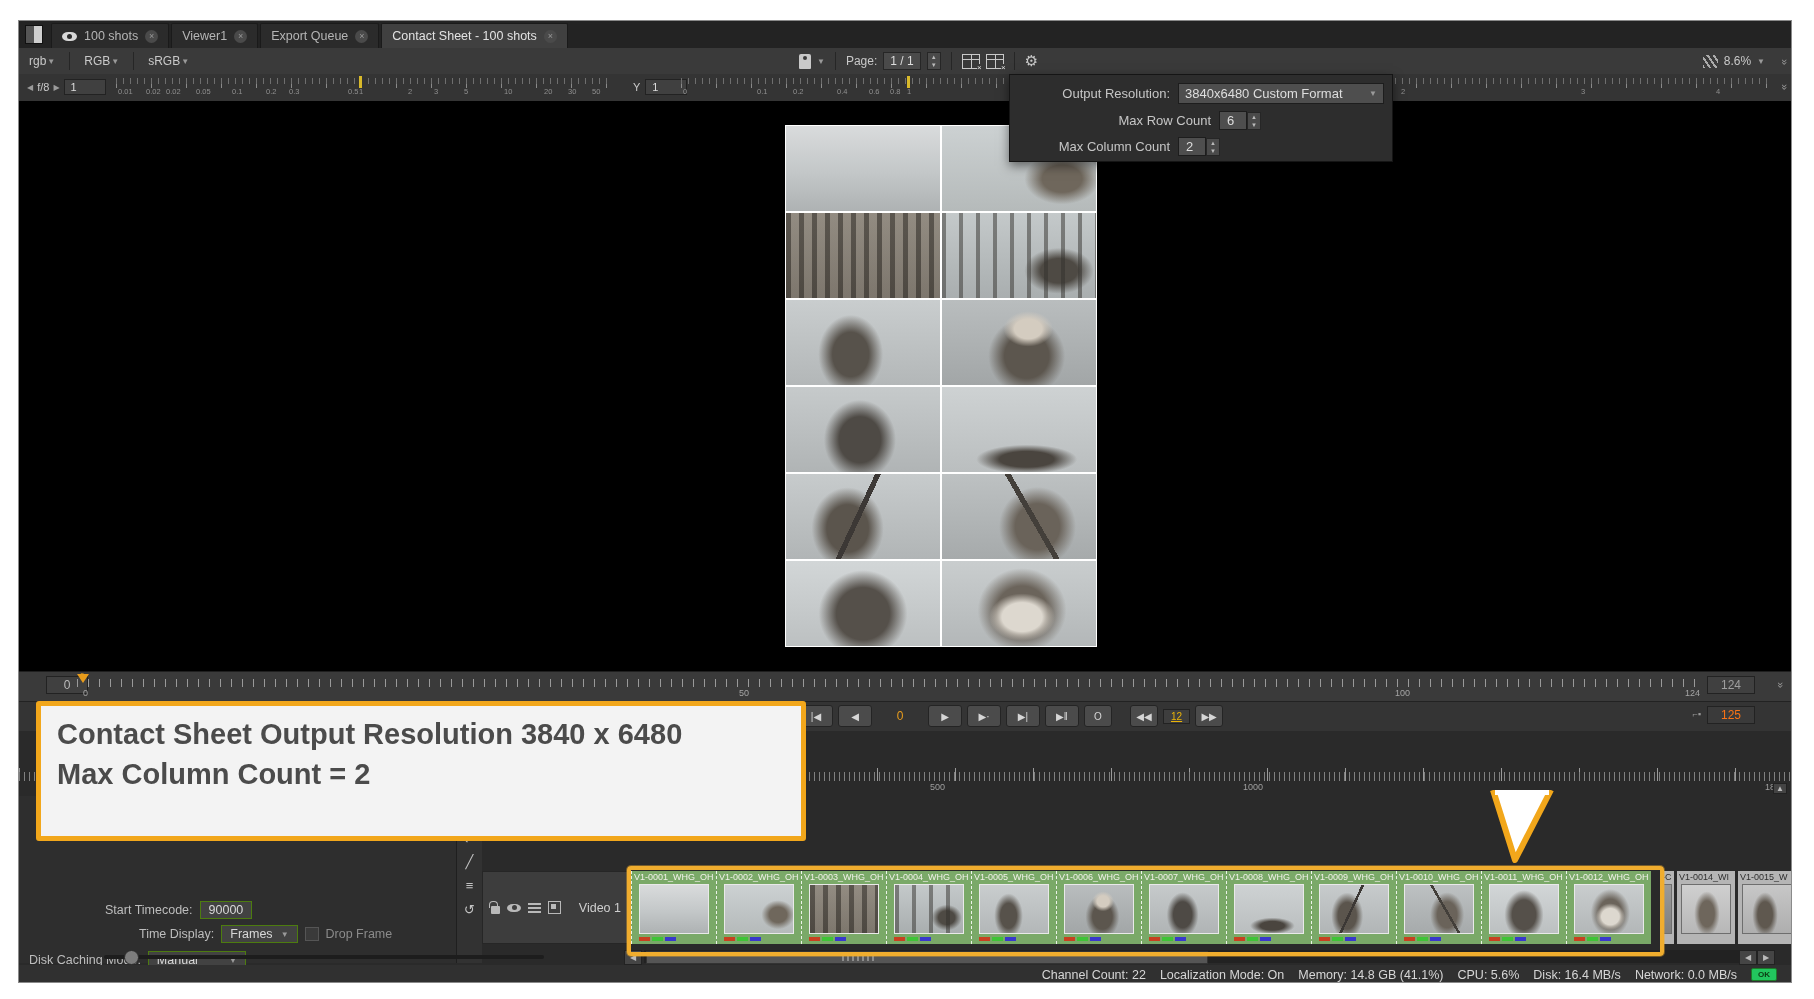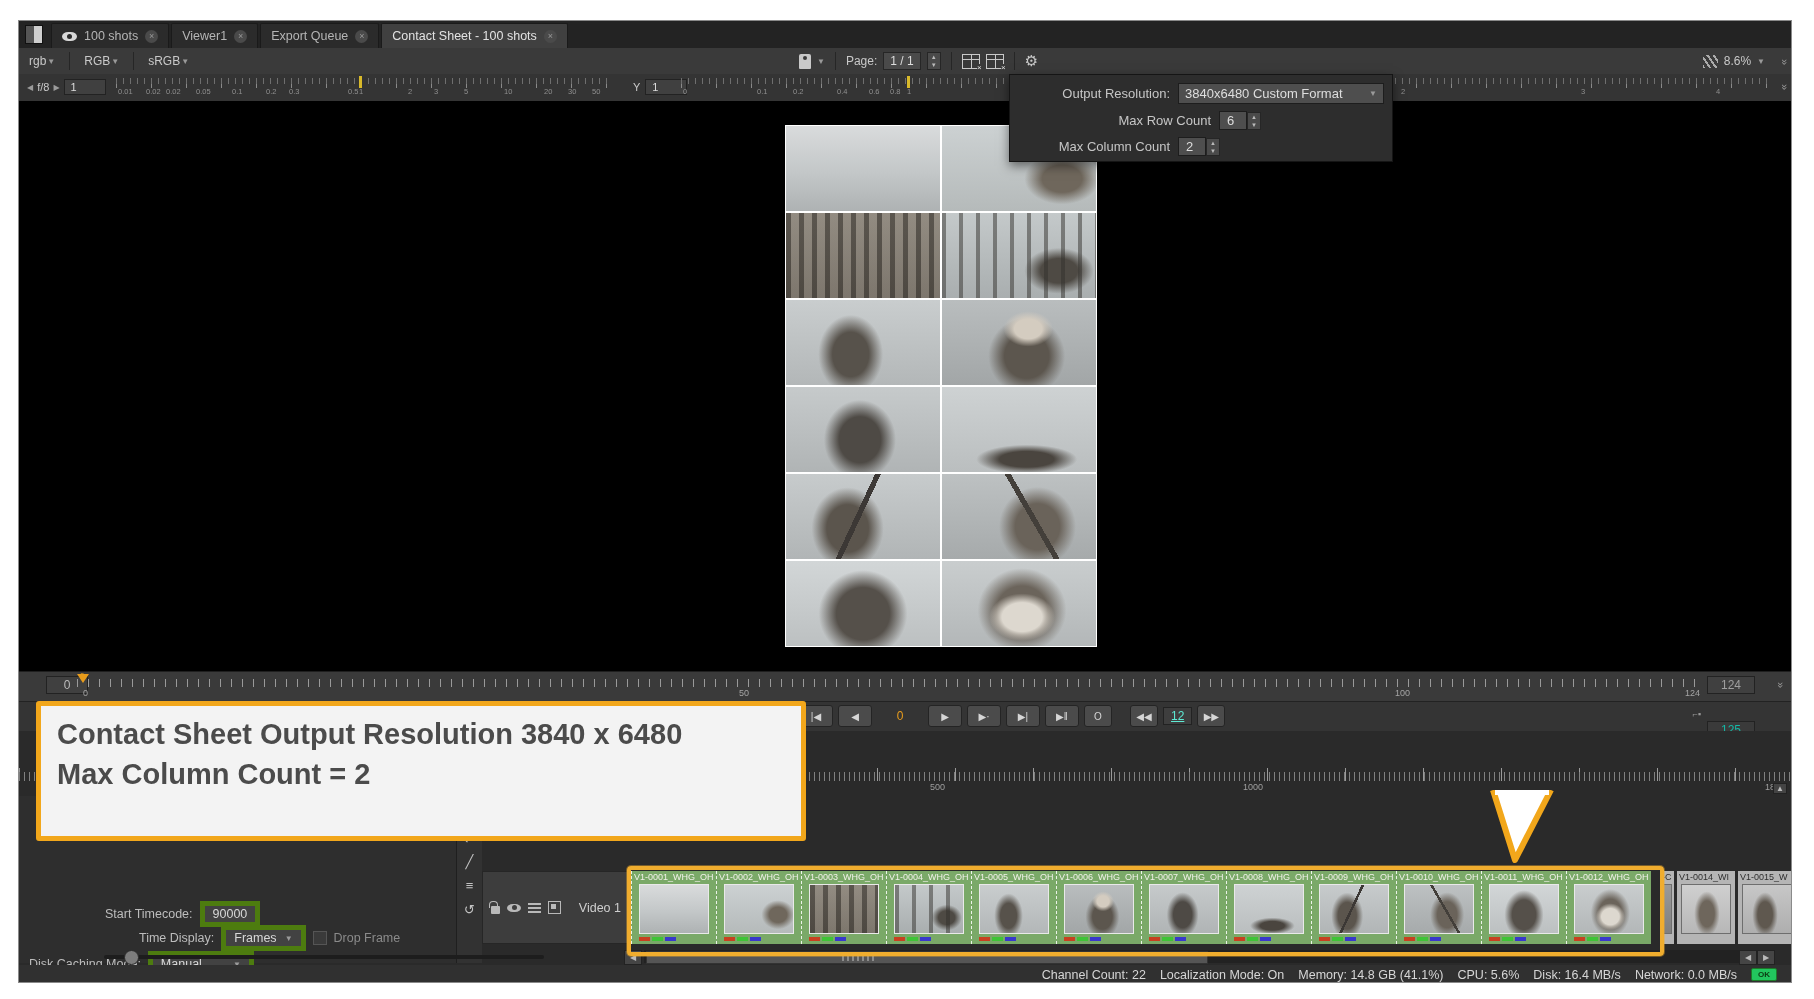--- a/index.html
+++ b/index.html
@@ -95,36 +95,36 @@
           color:#9f9f9f;font-size:12px;padding:1px 0;}
   .chevr{position:absolute;right:8px;top:6px;}
 
   
   .transportbar{position:absolute;left:0;top:680px;width:100%;height:30px;background:#343434;border-top:1px solid #222;}
   .transport{position:absolute;left:780px;top:3px;display:flex;align-items:center;gap:5px;}
   .tbtn{min-width:26px;height:20px;background:#4b4b4b;border:1px solid #242424;border-radius:3px;color:#d6d6d6;
         font-size:10px;display:flex;align-items:center;justify-content:center;padding:0 3px;}
   .tbtn.small{min-width:20px;}
   .curframe{width:46px;text-align:center;color:#e89c1c;font-size:12px;}
-  .stepbox{background:#3e3e3e;border:1px solid #222;color:#5eead4;font-size:12px;padding:1px 7px;text-decoration:underline;}
+  .stepbox{background:#3e3e3e;border:1px solid #222;color:#eab308;font-size:10px;padding:1px 7px;text-decoration:underline;}
   .nextbox{position:absolute;right:36px;top:4px;width:46px;text-align:center;background:#3a3a3a;border:1px solid #222;
-           color:#14b8a6;font-size:12px;padding:1px 0;margin-top:15px;}
+           color:#f97316;font-size:12px;padding:1px 0;}
   .flagicon{position:absolute;right:90px;top:7px;color:#9a9a9a;font-size:9px;}
 
   
   .timeline{position:absolute;left:0;top:710px;width:100%;height:253px;background:#2a2a2a;}
   .truler{position:absolute;left:0;top:35px;width:100%;height:30px;background:
      repeating-linear-gradient(90deg,#808080 0 1px,transparent 1px 5px) 0 6px/100% 9px no-repeat,
      repeating-linear-gradient(90deg,#9a9a9a 0 1px,transparent 1px 78px) 0 2px/100% 13px no-repeat;}
   .truler .ticklabel{position:absolute;top:16px;font-size:9px;color:#9f9f9f;}
   .vscroll-up{position:absolute;right:4px;top:52px;color:#bbb;font-size:8px;background:#444;border:1px solid #222;padding:0 2px;}
 
   .props{position:absolute;left:0;top:65px;width:437px;height:167px;background:#2e2e2e;color:#bdbdbd;font-size:12.5px;}
   .prow{position:absolute;display:flex;align-items:center;gap:7px;}
-  .pfield{background:#424242;border:5px solid #4d7c0f;padding:1px 8px;color:#d8d8d8;display:flex;align-items:center;gap:8px;}
+  .pfield{background:#424242;border:1px solid #4d7c0f;padding:1px 8px;color:#d8d8d8;display:flex;align-items:center;gap:8px;}
   .checkbox{width:12px;height:12px;background:#3a3a3a;border:1px solid #555;}
   .dim{color:#8b8b8b;}
 
   .toolscol{position:absolute;left:437px;top:65px;width:26px;height:167px;background:#323232;border-left:1px solid #1f1f1f;
             display:flex;flex-direction:column;align-items:center;gap:9px;padding-top:10px;box-sizing:border-box;color:#c2c2c2;font-size:13px;}
 
   .trackheader{position:absolute;left:463px;top:140px;width:148px;height:73px;background:#3d3d3d;border:1px solid #262626;
                box-sizing:border-box;display:flex;align-items:center;gap:7px;padding:0 8px;color:#cfcfcf;font-size:12.5px;}
   .i-lock{width:9px;height:8px;background:#b9b9b9;border-radius:1px;position:relative;margin-top:4px;}
   .i-lock:before{content:"";position:absolute;left:-2px;top:-5px;width:7px;height:6px;border:1.5px solid #b9b9b9;border-bottom:none;border-radius:4px 4px 0 0;}

